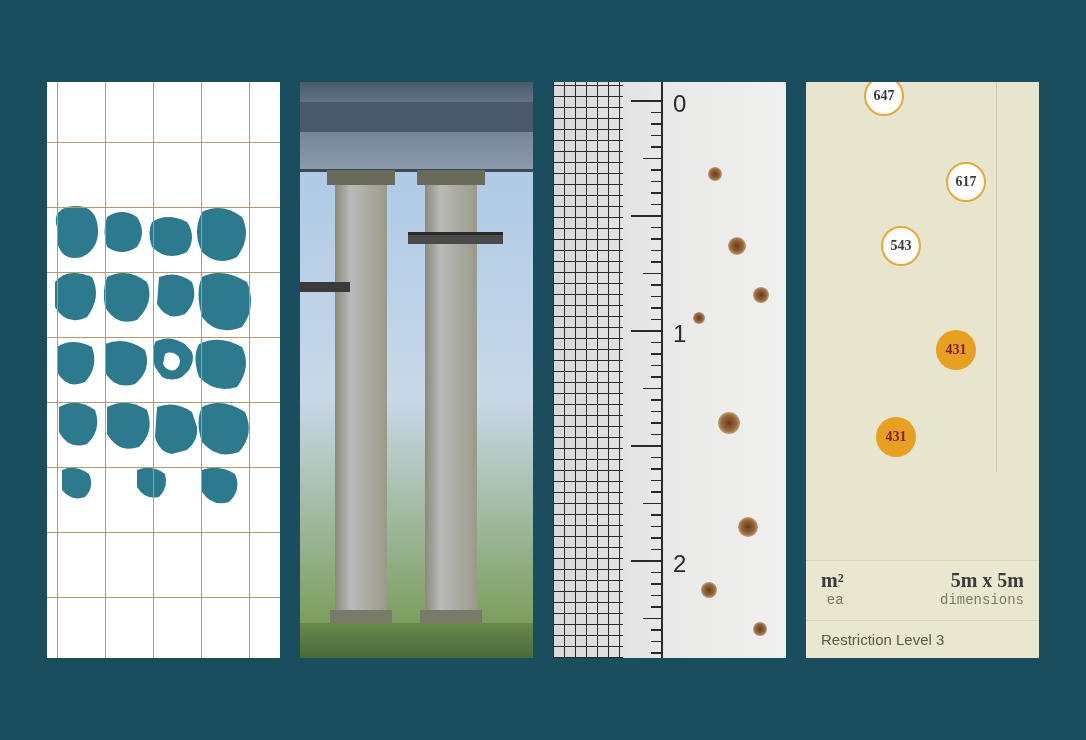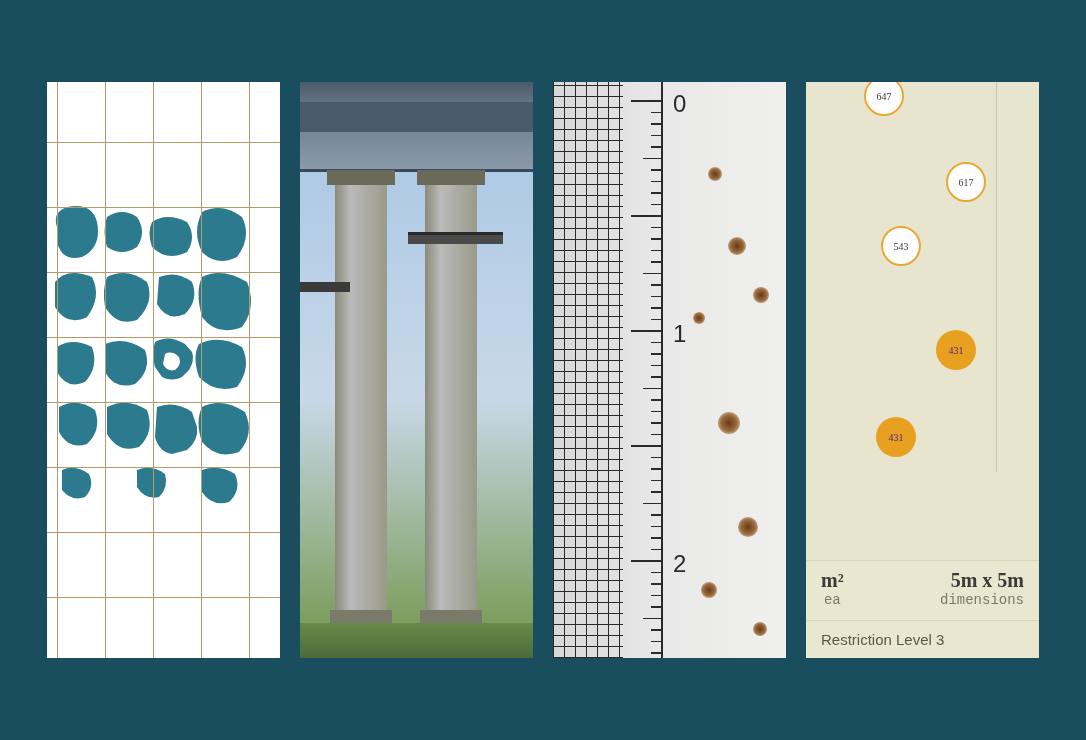--- a/index.html
+++ b/index.html
@@ -171,51 +171,51 @@
       width: 1px;
       background: #c8c5ae;
     }
     .marker {
       position: absolute;
       border-radius: 50%;
       display: flex;
       align-items: center;
       justify-content: center;
       font-family: Georgia, serif;
-      font-weight: normal;
-      font-size: 10px;
+      font-weight: bold;
+      font-size: 14px;
     }
     .marker-outline {
       width: 40px;
       height: 40px;
       background: #fff;
       border: 2px solid #e8a838;
       color: #3a3a3a;
     }
     .marker-solid {
       width: 40px;
       height: 40px;
       background: #e8a020;
-      color: #4c1d95;
+      color: #7f1d1d;
     }
     .info-section {
       position: absolute;
       bottom: 0;
       left: 0;
       right: 0;
       background: #eae7d0;
     }
     .info-row-1 {
       display: flex;
       padding: 8px 15px 12px;
       justify-content: space-between;
       border-top: 1px solid #d8d5be;
     }
     .info-block {
-      text-align: center;
+      text-align: right;
     }
     .info-value {
       font-weight: bold;
       font-size: 20px;
       color: #3a3a3a;
     }
     .info-label {
       font-size: 14px;
       color: #7a7a6a;
       font-family: Liberation Mono, monospace;

